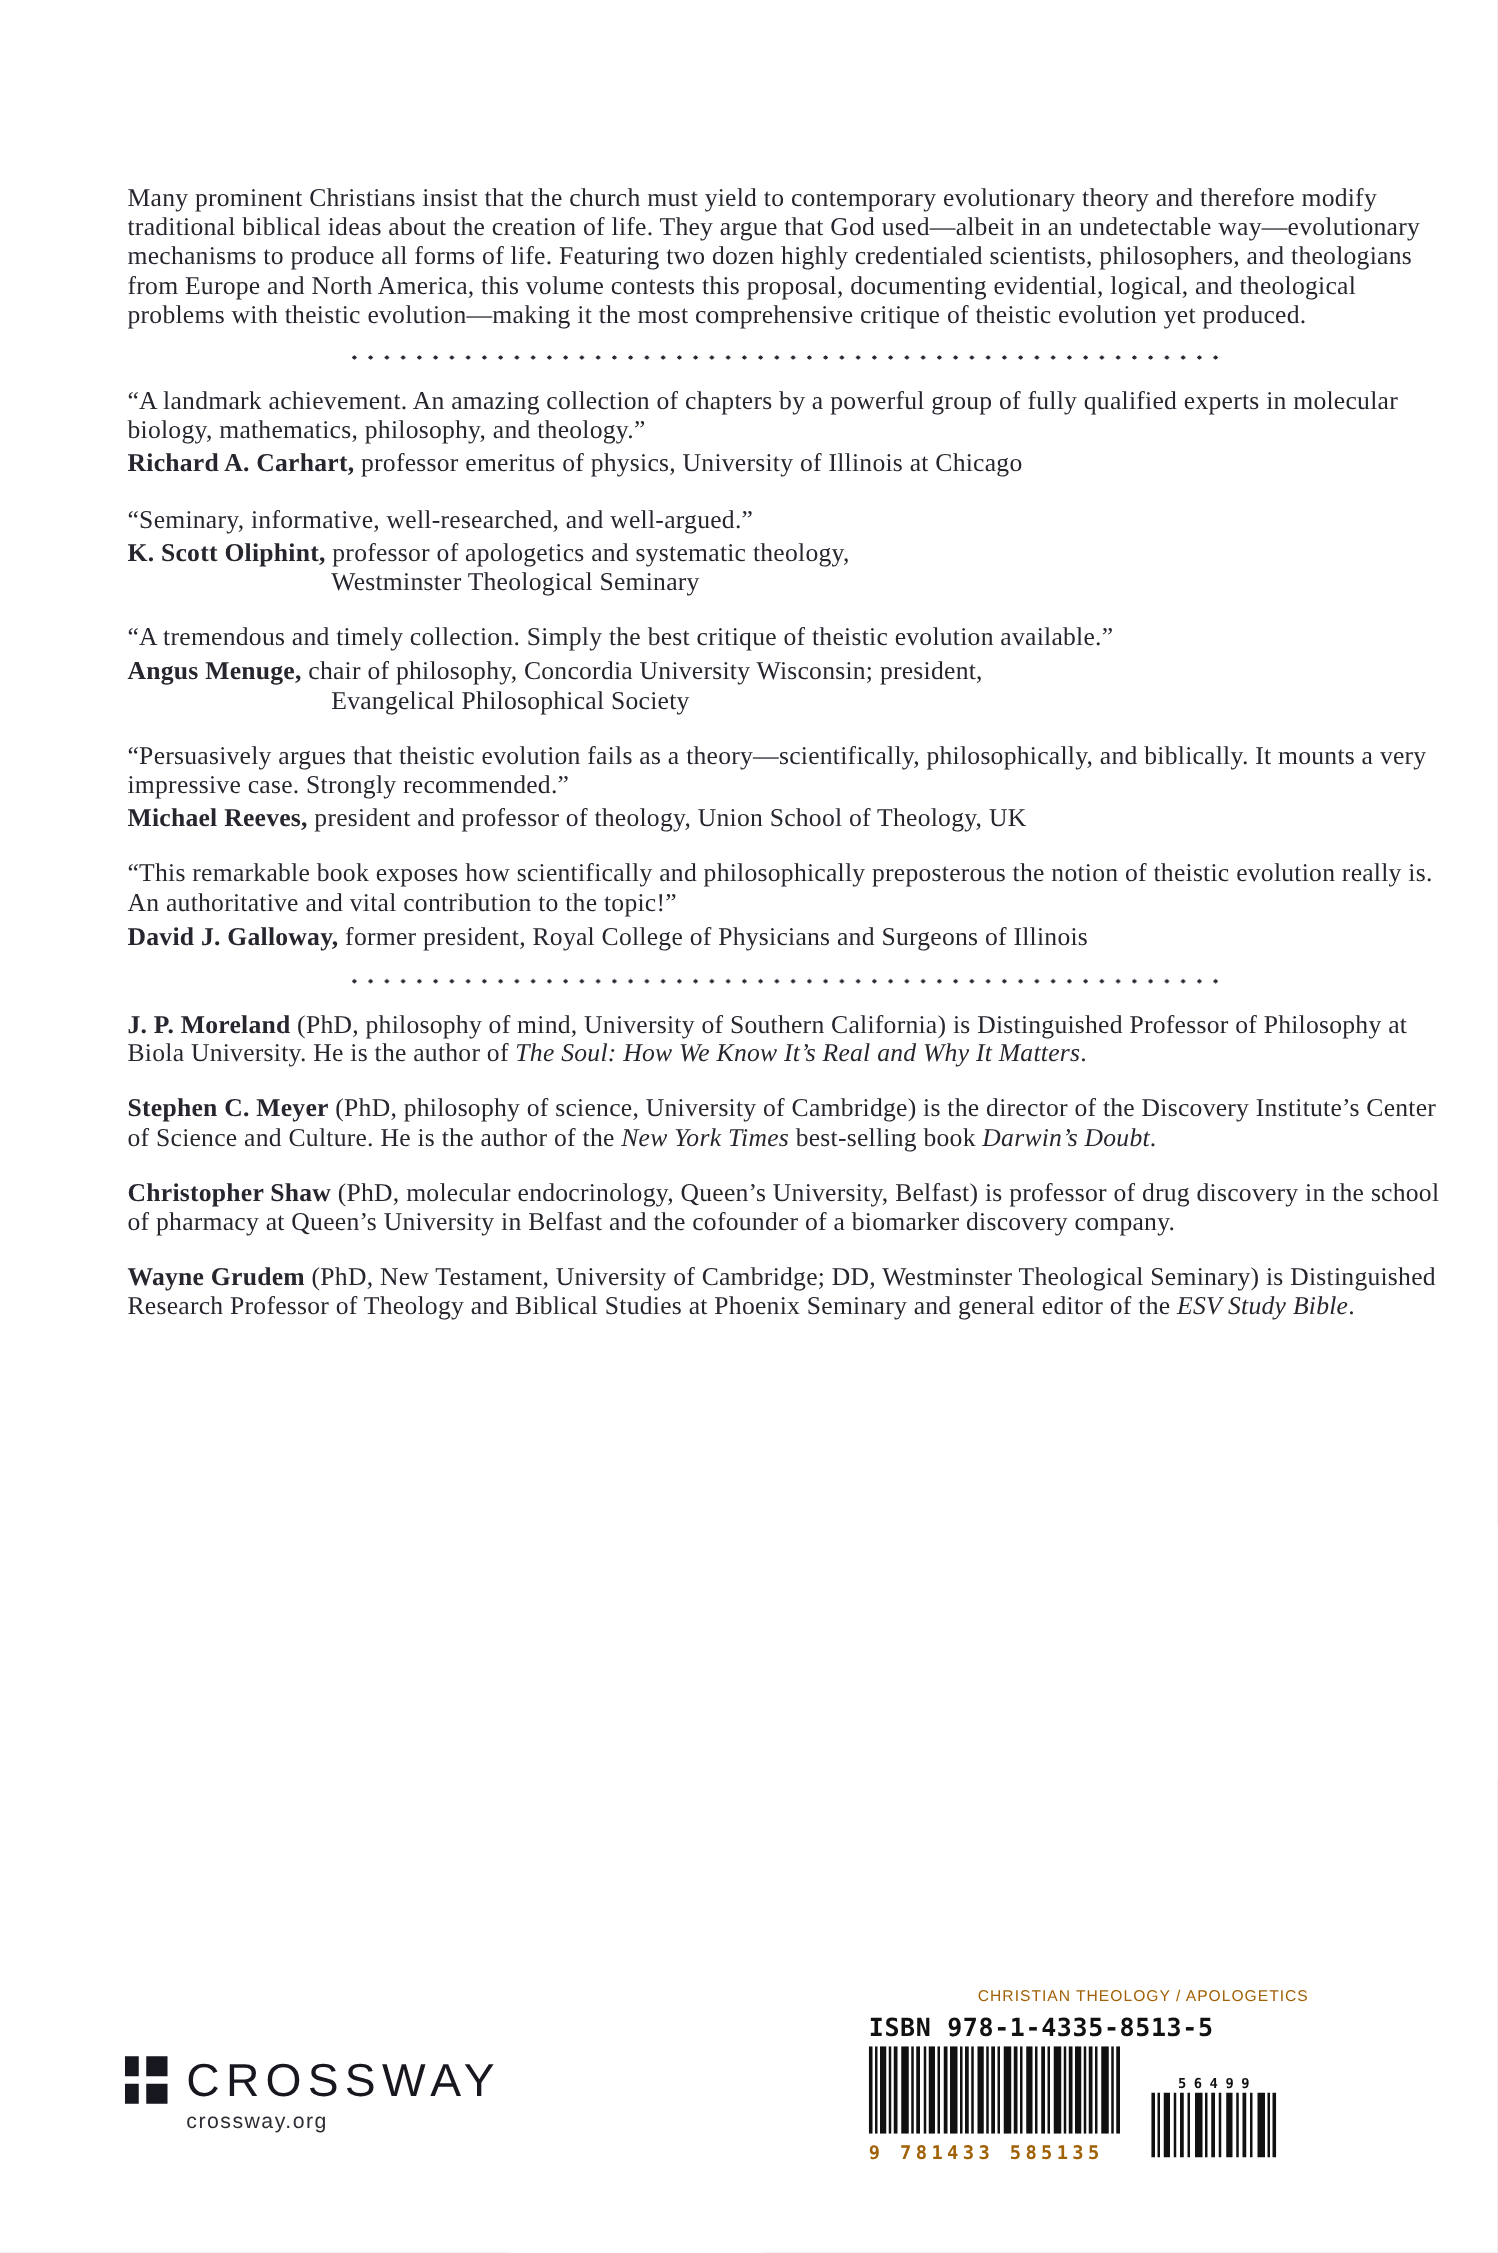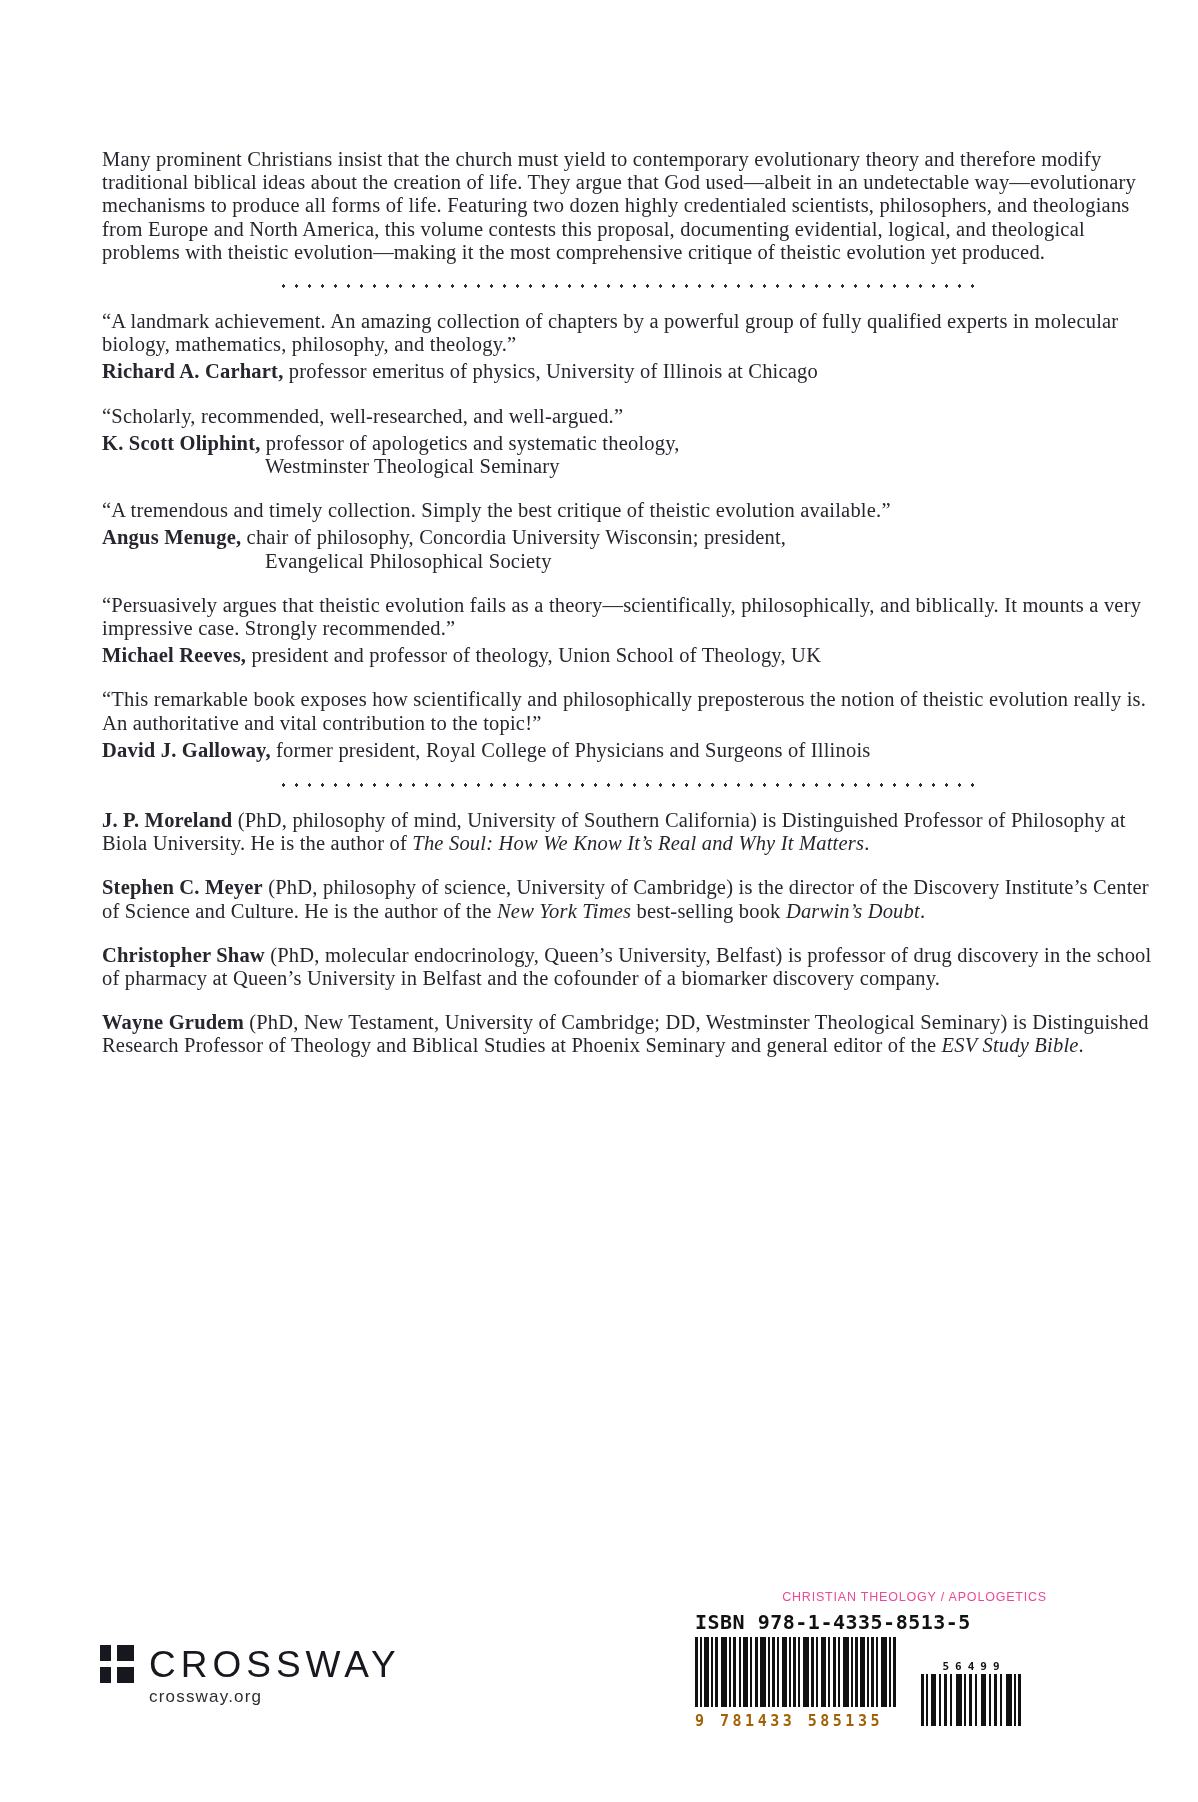--- a/index.html
+++ b/index.html
@@ -63,21 +63,21 @@
     letter-spacing:1.2px;
     color:#2c2c34;
   }
 
   
   .footer-right{position:absolute;left:695px;top:1590px;width:352px;}
   .category{
     font-family:"Liberation Sans", sans-serif;
     font-size:12.5px;
     letter-spacing:0.8px;
-    color:#ec4899;
+    color:#a16207;
     text-align:right;
     margin:0 0 6px 0;
   }
   .isbn{
     font-family:"DejaVu Sans Mono", monospace;
     font-weight:700;
     font-size:20px;
     letter-spacing:0.5px;
     color:#111;
     margin:0 0 3px 0;
@@ -115,21 +115,21 @@
 
     <div class="quotes">
 
       <div class="quote">
         <p class="q-text" data-bind="quotes.0.text">“A landmark achievement. An amazing collection of chapters by a powerful group of fully qualified experts in molecular biology, mathematics, philosophy, and theology.”</p>
         <p class="q-attr"><span class="seg-bold" data-bind="quotes.0.name">Richard A. Carhart,</span><span data-bind="quotes.0.role"> professor emeritus of physics, University of Illinois at Chicago</span></p>
 
       </div>
 
       <div class="quote">
-        <p class="q-text" data-bind="quotes.1.text">“Scholarly, recommended, well-researched, and well-argued.”</p>
+        <p class="q-text" data-bind="quotes.1.text">“Seminary, informative, well-researched, and well-argued.”</p>
         <p class="q-attr"><span class="seg-bold" data-bind="quotes.1.name">K. Scott Oliphint,</span><span data-bind="quotes.1.role"> professor of apologetics and systematic theology,</span></p>
         <p class="q-attr2 auto-hide" data-bind="quotes.1.role2">Westminster Theological Seminary</p>
       </div>
 
       <div class="quote">
         <p class="q-text" data-bind="quotes.2.text">“A tremendous and timely collection. Simply the best critique of theistic evolution available.”</p>
         <p class="q-attr"><span class="seg-bold" data-bind="quotes.2.name">Angus Menuge,</span><span data-bind="quotes.2.role"> chair of philosophy, Concordia University Wisconsin; president,</span></p>
         <p class="q-attr2 auto-hide" data-bind="quotes.2.role2">Evangelical Philosophical Society</p>
       </div>
 

